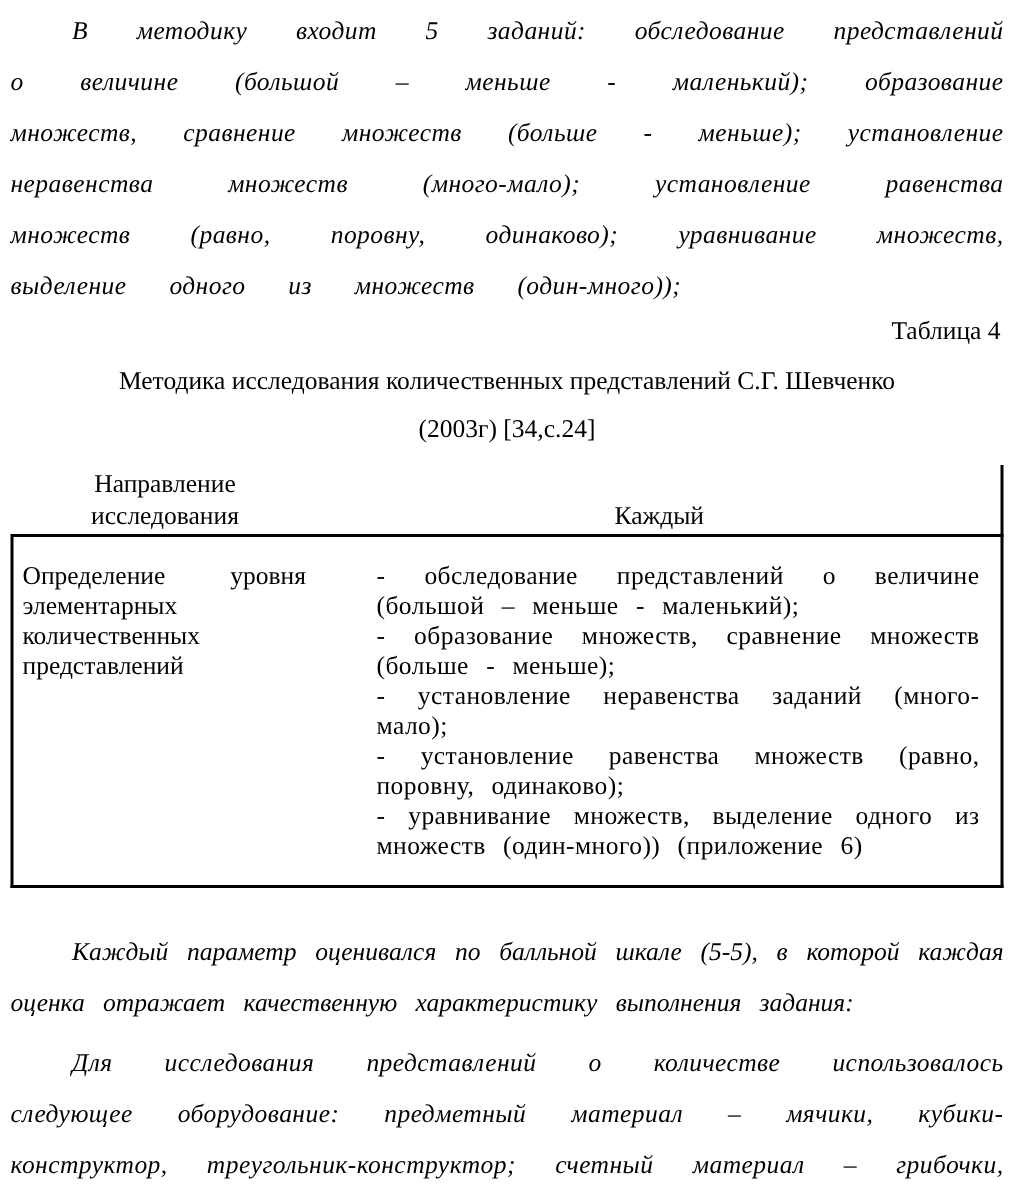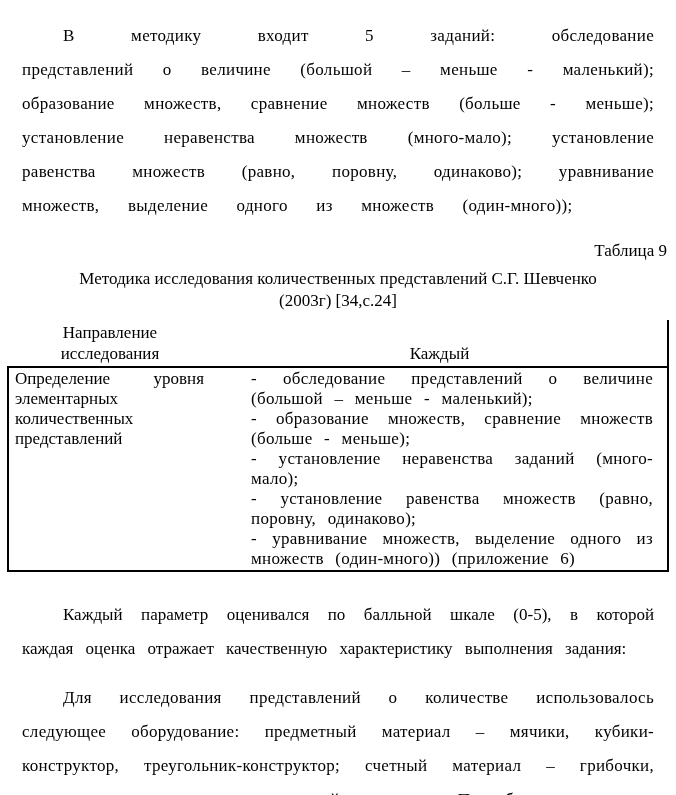--- a/index.html
+++ b/index.html
@@ -8,41 +8,42 @@
     height: 795px;
     box-sizing: border-box;
     padding: 4px 7px 0 7px;
     background: #ffffff;
     color: #000000;
     font-family: "Liberation Serif", "DejaVu Serif", serif;
     font-size: 17px;
     overflow: hidden;
   }
   .para {
-    margin: 15px;
+    margin: 0;
     text-align: justify;
     line-height: 34px;
+    font-style: italic;
   }
   .indent { text-indent: 41px; }
   .p1 { word-spacing: 24px; letter-spacing: 0.3px; }
   .p2 { word-spacing: 8px;  margin-top: 26px; }
   .p3 { word-spacing: 17px; letter-spacing: 0.3px; margin-top: 6px; }
 
   .caption {
     margin: 0;
     text-align: right;
     line-height: 26px;
     padding-right: 2px;
   }
   .doc-title {
     margin: 4px 0 0 0;
     text-align: center;
     font-weight: normal;
     font-size: 17px;
-    line-height: 22px;
+    line-height: 32px;
     white-space: pre-line;
   }
 
   table.mtable {
     border-collapse: collapse;
     table-layout: fixed;
     width: 100%;
     margin-top: 8px;
     font-size: 17px;
   }
@@ -56,21 +57,21 @@
     line-height: 21px;
     padding: 2px 4px;
     white-space: pre-line;
   }
   thead td.h-tasks { border-right: 2px solid #000; }
 
   tbody td {
     border-bottom: 2px solid #000;
     vertical-align: top;
     line-height: 20px;
-    padding: 1px 6px;
+    padding: 16px 6px;
   }
   tbody td.c-dir {
     border-left: 2px solid #000;
     text-align: justify;
     padding-right: 8px;
   }
   tbody td.c-tasks {
     border-right: 2px solid #000;
     text-align: justify;
     padding-right: 14px;
@@ -78,21 +79,21 @@
     letter-spacing: 0.3px;
   }
   .bullet { text-align: justify; margin-left: 33px; }
   .bullet.stretch { text-align-last: justify; }
 </style>
 </head>
 <body>
 
 <p class="para indent p1">В методику входит 5 заданий: обследование представлений о величине (большой – меньше - маленький); образование множеств, сравнение множеств (больше - меньше); установление неравенства множеств (много-мало); установление равенства множеств (равно, поровну, одинаково); уравнивание множеств, выделение одного из множеств (один-много));</p>
 
-<p class="caption">Таблица 9</p>
+<p class="caption">Таблица 4</p>
 
 <h3 class="doc-title">Методика исследования количественных представлений С.Г. Шевченко
 (2003г) [34,с.24]</h3>
 
 <table class="mtable">
   <thead>
     <tr>
       <td class="col-dir h-dir">Направление
 исследования</td>
       <td class="h-tasks">Каждый</td>
@@ -105,15 +106,15 @@
         <div class="bullet">- обследование представлений о величине (большой – меньше - маленький);</div>
         <div class="bullet">- образование множеств, сравнение множеств (больше - меньше);</div>
         <div class="bullet stretch">- установление неравенства заданий (много-мало);</div>
         <div class="bullet">- установление равенства множеств (равно, поровну, одинаково);</div>
         <div class="bullet">- уравнивание множеств, выделение одного из множеств (один-много)) (приложение 6)</div>
       </td>
     </tr>
   </tbody>
 </table>
 
-<p class="para indent p2">Каждый параметр оценивался по балльной шкале (0-5), в которой каждая оценка отражает качественную характеристику выполнения задания:</p>
+<p class="para indent p2">Каждый параметр оценивался по балльной шкале (5-5), в которой каждая оценка отражает качественную характеристику выполнения задания:</p>
 
 <p class="para indent p3">Для исследования представлений о количестве использовалось следующее оборудование: предметный материал – мячики, кубики-конструктор, треугольник-конструктор; счетный материал – грибочки, матрешки, палочки; иллюстративный материал. Подробные инструкции проведения диагностики даны в приложении 1.</p>
 
 </body></html>

